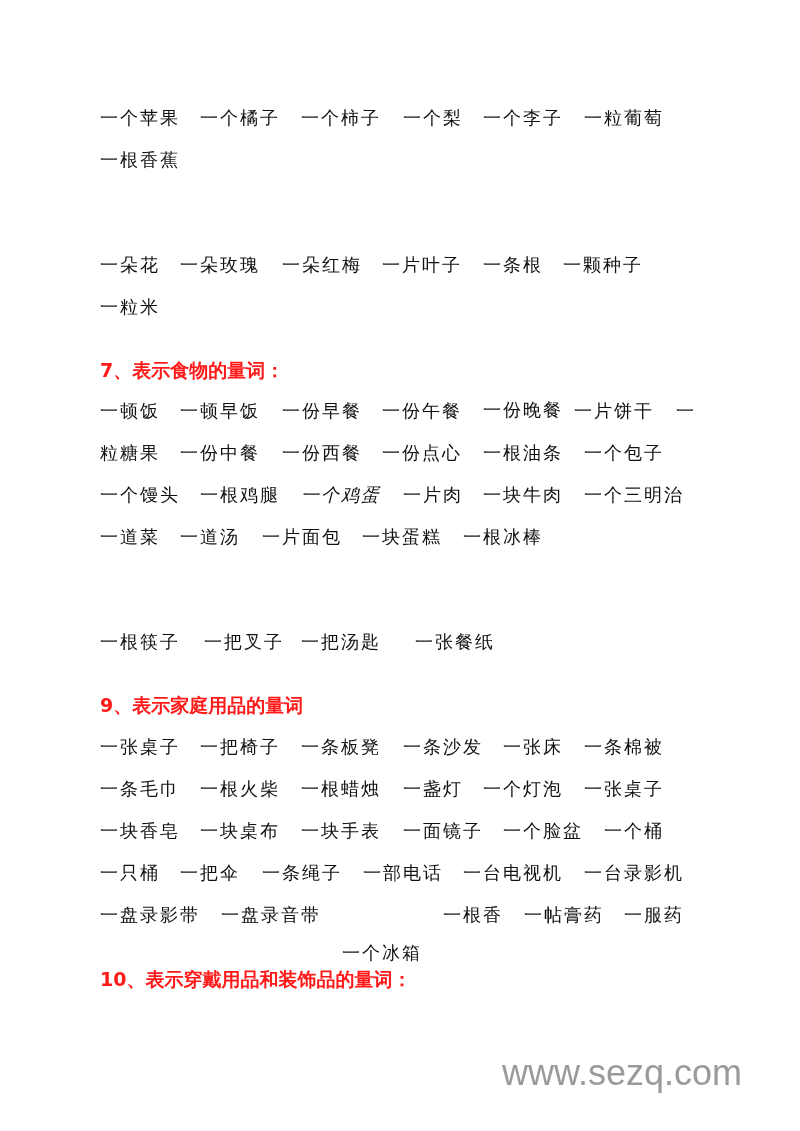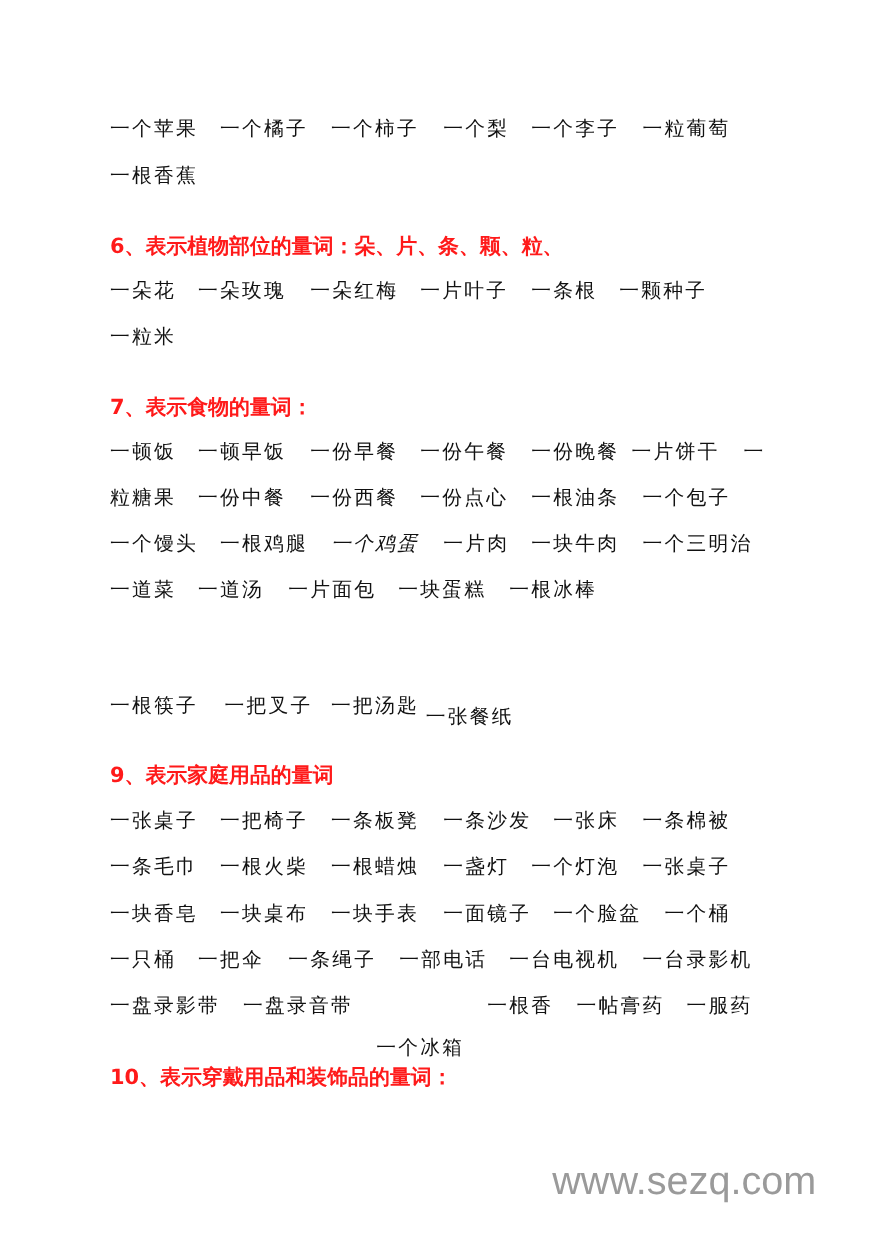--- a/index.html
+++ b/index.html
@@ -64,40 +64,39 @@
     <span class="item" style="left:100px;">一个橘子</span>
     <span class="item" style="left:201px;">一个柿子</span>
     <span class="item" style="left:303px;">一个梨</span>
     <span class="item" style="left:383px;">一个李子</span>
     <span class="item" style="left:484px;">一粒葡萄</span>
   </div>
   <div class="line" style="top:146px;">
     <span class="item" style="left:0px;">一根香蕉</span>
   </div>
 
-  <div class="heading" style="top:210px;">6、表示植物部位的量词：朵、片、条、颗、粒、</div>
   <div class="line" style="top:251px;">
     <span class="item" style="left:0px;">一朵花</span>
     <span class="item" style="left:80px;">一朵玫瑰</span>
     <span class="item" style="left:182px;">一朵红梅</span>
     <span class="item" style="left:282px;">一片叶子</span>
     <span class="item" style="left:383px;">一条根</span>
     <span class="item" style="left:463px;">一颗种子</span>
   </div>
   <div class="line" style="top:293px;">
     <span class="item" style="left:0px;">一粒米</span>
   </div>
 
   <div class="heading" style="top:356px;">7、表示食物的量词：</div>
   <div class="line" style="top:397px;">
     <span class="item" style="left:0px;">一顿饭</span>
     <span class="item" style="left:80px;">一顿早饭</span>
     <span class="item" style="left:182px;">一份早餐</span>
     <span class="item" style="left:282px;">一份午餐</span>
-    <span class="item" style="left:383px;">一份晚餐</span>
+    <span class="item" style="left:383px;font-family:Liberation Mono, monospace;">一份晚餐</span>
     <span class="item" style="left:474px;">一片饼干</span>
     <span class="item" style="left:576px;">一</span>
   </div>
   <div class="line" style="top:439px;">
     <span class="item" style="left:0px;">粒糖果</span>
     <span class="item" style="left:80px;">一份中餐</span>
     <span class="item" style="left:182px;">一份西餐</span>
     <span class="item" style="left:282px;">一份点心</span>
     <span class="item" style="left:383px;">一根油条</span>
     <span class="item" style="left:484px;">一个包子</span>
@@ -115,21 +114,21 @@
     <span class="item" style="left:80px;">一道汤</span>
     <span class="item" style="left:162px;">一片面包</span>
     <span class="item" style="left:262px;">一块蛋糕</span>
     <span class="item" style="left:363px;">一根冰棒</span>
   </div>
 
   <div class="line" style="top:628px;">
     <span class="item" style="left:0px;">一根筷子</span>
     <span class="item" style="left:104px;">一把叉子</span>
     <span class="item" style="left:201px;">一把汤匙</span>
-    <span class="item" style="left:287px;margin-top:10px;">一张餐纸</span>
+    <span class="item" style="left:315px;">一张餐纸</span>
   </div>
 
   <div class="heading" style="top:691px;">9、表示家庭用品的量词</div>
   <div class="line" style="top:733px;">
     <span class="item" style="left:0px;">一张桌子</span>
     <span class="item" style="left:100px;">一把椅子</span>
     <span class="item" style="left:201px;">一条板凳</span>
     <span class="item" style="left:303px;">一条沙发</span>
     <span class="item" style="left:403px;">一张床</span>
     <span class="item" style="left:484px;">一条棉被</span>

